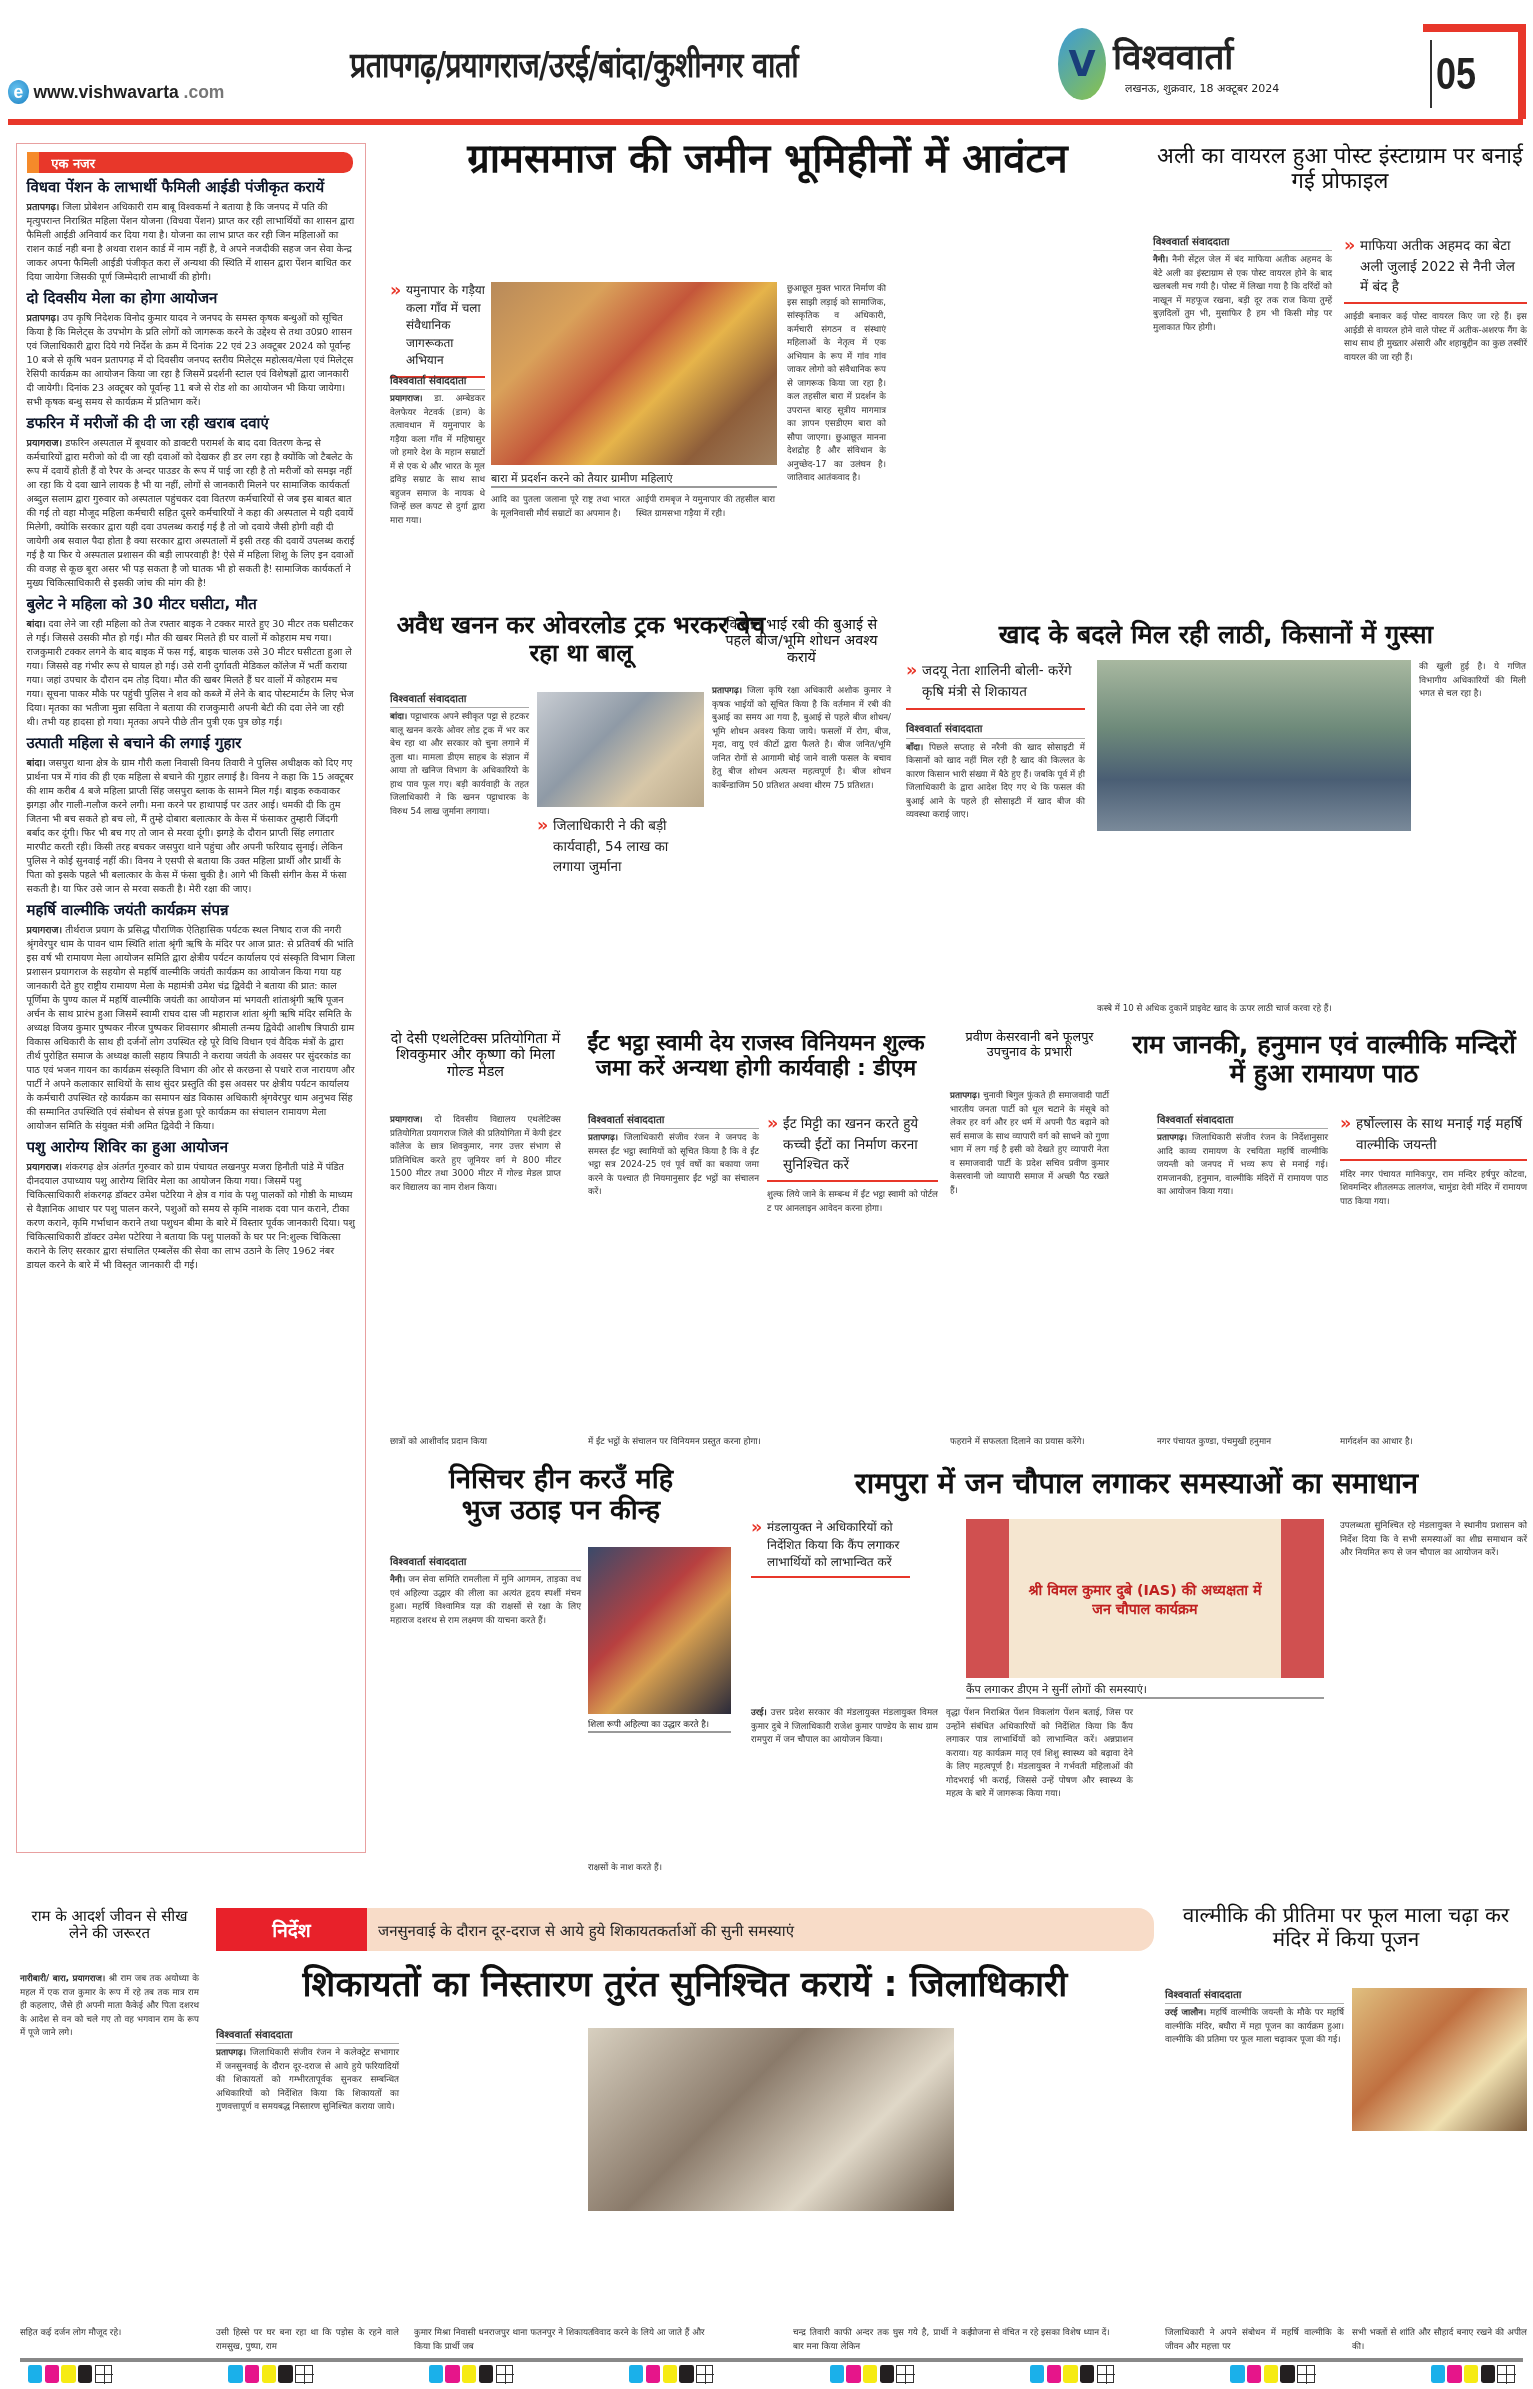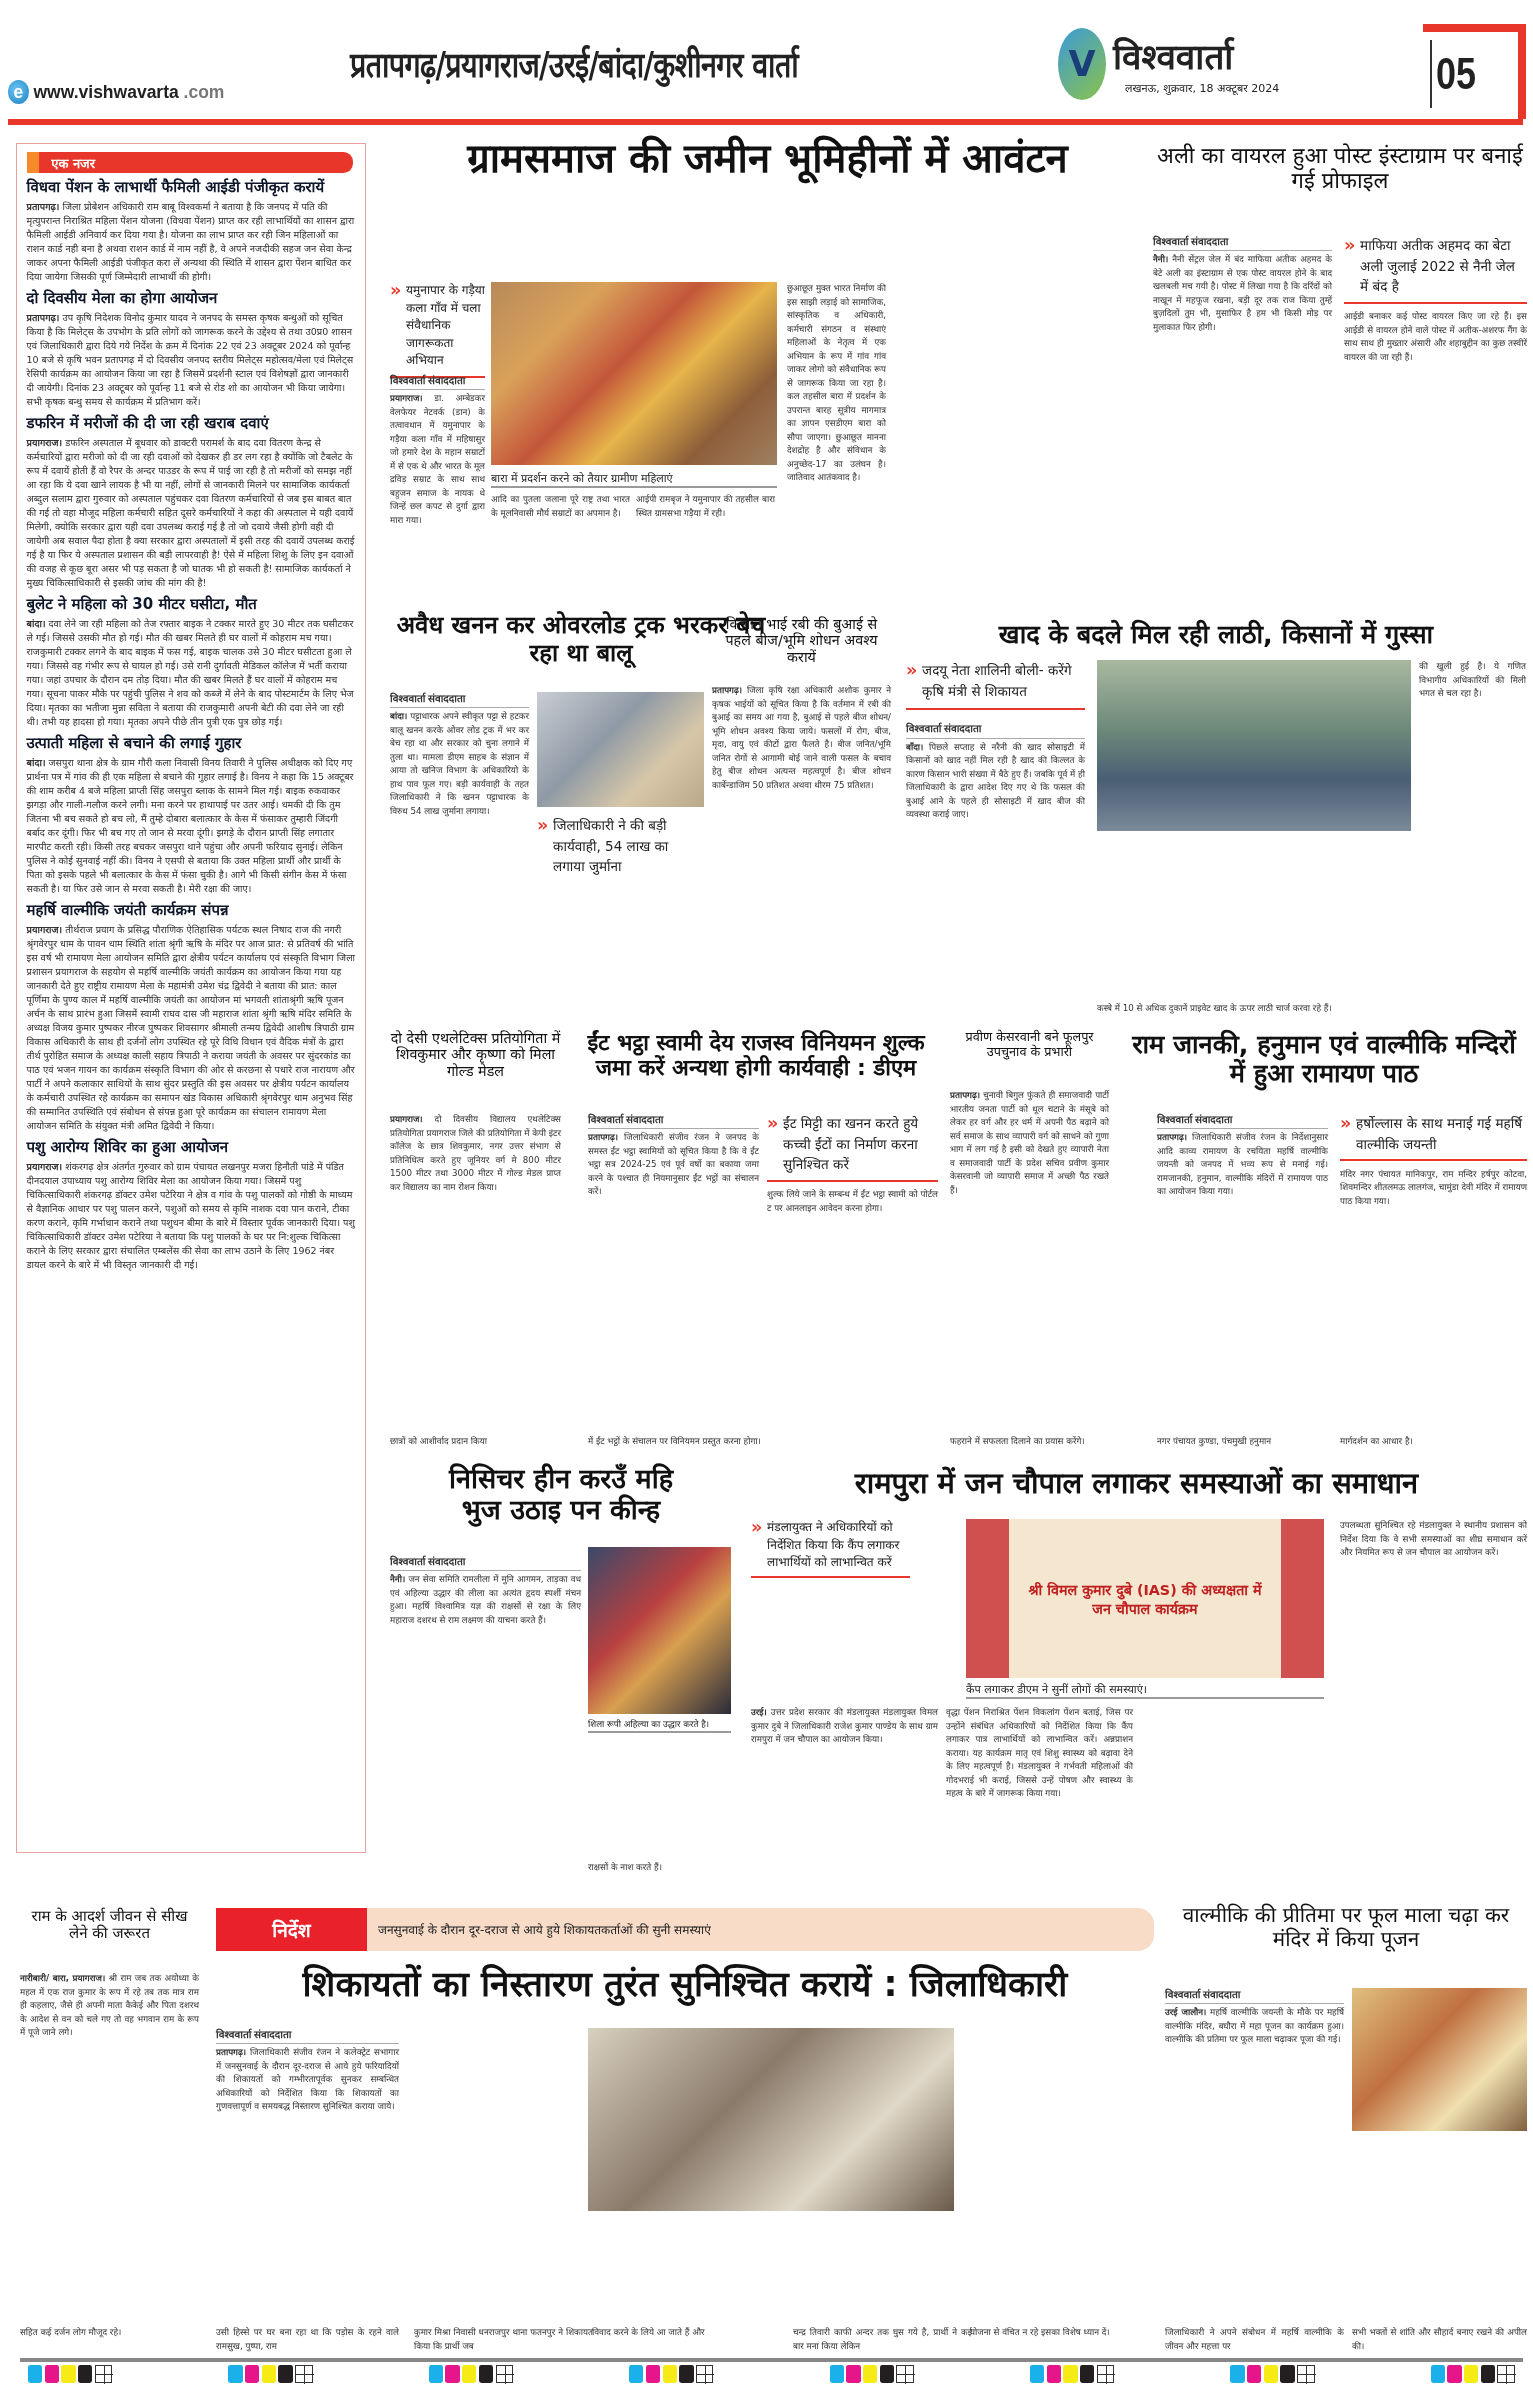--- a/index.html
+++ b/index.html
@@ -12,21 +12,21 @@
   .region-title { left: 350px; top: 40px; font-size: 35px; font-weight: bold; font-family: "DejaVu Sans", sans-serif; letter-spacing:-0.8px; transform: scaleX(0.82); transform-origin: left; white-space: nowrap; }
   .logo { left: 1058px; top: 28px; width: 48px; height: 72px; border-radius: 50%; background: linear-gradient(135deg,#3b9ad9,#8bc34a); display:flex; align-items:center; justify-content:center; color:#1a3e7a; font-size:35px; font-weight:bold; }
   .brand { left: 1113px; top: 32px; font-size: 35px; font-weight: bold; }
   .dateline { left: 1125px; top: 80px; font-size: 11px; white-space:nowrap; }
   .page-no { left: 1431px; top: 48px; font-size: 45px; font-family: "Liberation Sans", sans-serif; font-weight:bold; transform: scaleX(0.8); }
   .page-no-frame { left: 1423px; top: 24px; width: 103px; height: 95px; border-top: 8px solid #e8372a; border-right: 8px solid #e8372a; }
   .page-no-divider { left: 1430px; top: 40px; width: 1.6px; height: 68px; background:#333; }
   .red-rule { left: 8px; top: 119px; width: 1515px; height: 6.4px; background: #e8372a; }
 
   .col { font-size: 8.7px; line-height: 13.5px; text-align: justify; color:#333; }
-  .byline { font-weight: bold; font-size: 10.3px; border-bottom: 1.6px solid #aaa; padding-bottom: 1.6px; margin-bottom: 2.4px; font-family: Liberation Serif, serif; }
+  .byline { font-weight: bold; font-size: 10.3px; border-bottom: 1.6px solid #aaa; padding-bottom: 1.6px; margin-bottom: 2.4px; }
   .dateloc { font-weight: bold; }
   .sub { color:#222; font-size: 13.5px; line-height: 20.7px; display:flex; gap:4.8px; }
   .sub .chev { color: #e8372a; font-weight: bold; font-size: 17.5px; }
   .sub-rule { border-bottom: 2.4px solid #e8372a; }
 
   .left-box { left: 16px; top: 143px; width: 350px; height: 1710px; border: 1.6px solid #e8a0a0; padding: 8px 9.5px; }
   .ek-nazar { background: #e8372a; color:#fff; font-size: 13px; font-weight:bold; padding: 1.6px 12.7px; border-radius: 0 9.5px 9.5px 0; border-left: 12.7px solid #f58a2a; margin-bottom: 4.8px; width: 326px; }
   .lb-h { font-size: 15px; font-weight: bold; color:#0f172a; margin: 4.8px 0 3.2px; line-height:19px; }
   .lb-p { font-size: 9.5px; line-height: 14px; color:#333; }
 
@@ -35,21 +35,21 @@
   .img-crowd { background: linear-gradient(180deg,#a8b8a0,#6e8a7a 40%,#4a5e74 70%,#7a8a9a); }
   .img-stage { background: linear-gradient(135deg,#3a4a6a,#b84040 40%,#d8a050 60%,#2a2a3a); }
   .img-banner { background: linear-gradient(90deg,#d05050 0 12%,#f5e6d0 12% 88%,#d05050 88%); }
   .img-office { background: linear-gradient(135deg,#d8d0c0,#8a7a6a 40%,#e0d8c8 70%,#6a5a4a); }
   .img-temple { background: linear-gradient(135deg,#e0c080,#c07040 40%,#f0e0b0 70%,#806040); }
   .caption { font-size: 11px; color:#222; border-bottom: 2.4px solid #999; padding: 1.6px 0; }
 
   .big-hl { font-weight: bold; color:#111; text-align:center; line-height: 1.15; }
   .banner-nirdesh { left: 216px; top: 1908px; width: 938px; height: 43px; background: #f8dcc8; border-radius: 0 16px 16px 0; display:flex; align-items:center; }
   .banner-nirdesh .tag { background:#e8212a; color:#fff; font-size: 19px; font-weight:bold; height: 43px; width: 151px; display:flex; align-items:center; justify-content:center; }
-  .banner-nirdesh .txt { font-size: 12px; padding-left: 11px; color:#222; }
+  .banner-nirdesh .txt { font-size: 15px; padding-left: 11px; color:#222; }
 
   .cmyk-bar { left: 20px; top: 2358px; width: 1503px; height: 28px; border-top: 4px solid #888; display:flex; justify-content:space-between; padding: 4px 8px; }
   .cmyk { display:flex; gap:2.4px; align-items:center; }
   .cmyk span { width: 14.3px; height: 17.5px; border-radius: 2.4px; display:inline-block; }
   .reg { width: 17.5px; height: 17.5px; border: 0.8px solid #333; position:relative; }
   .reg::before { content:""; position:absolute; left:0; top:8px; width:17.5px; height:0.8px; background:#333; }
   .reg::after { content:""; position:absolute; left:8px; top:0; width:0.8px; height:17.5px; background:#333; }
 </style>
 </head>
 <body>

